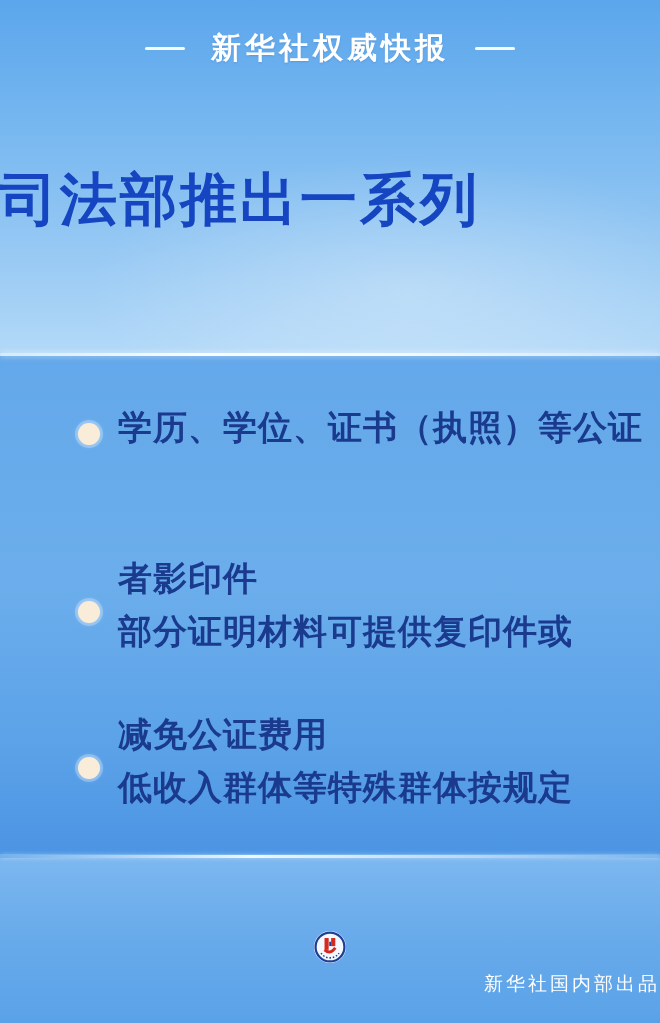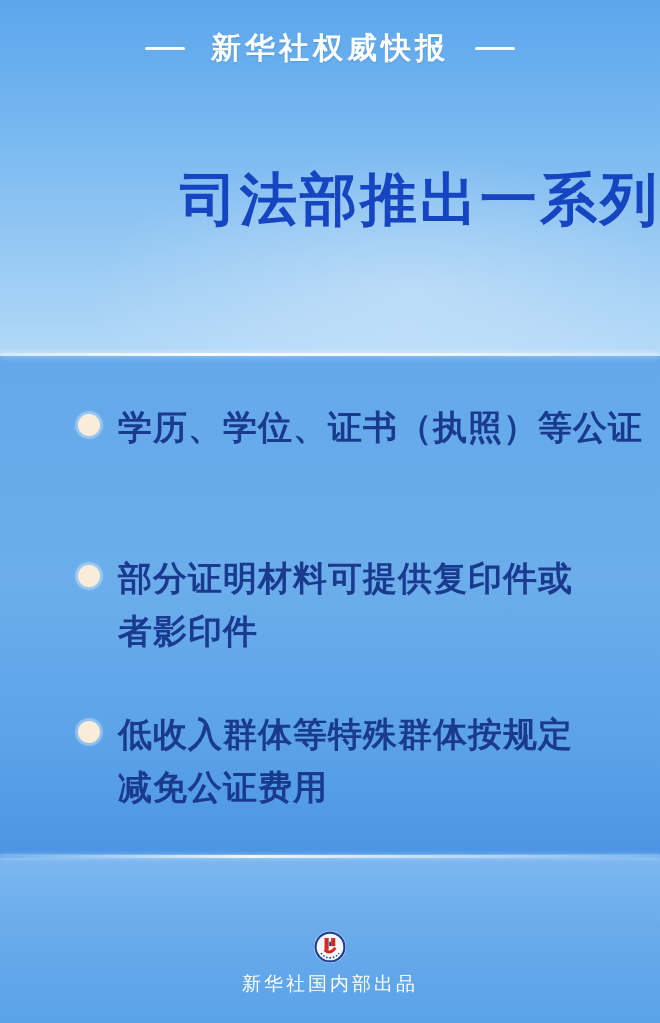--- a/index.html
+++ b/index.html
@@ -72,39 +72,39 @@
     line-height: 40px;
     text-shadow: 0 1px 2px rgba(40,90,160,0.25);
     white-space: nowrap;
   }
 
   
   .title {
     position: absolute;
     top: 165px; left: 0; width: 660px;
     margin: 0;
-    text-align: right;
+    text-align: left;
     z-index: 2;
   }
   .title-line {
     display: block;
     color: #1545c0;
     font-size: 57px;
     font-weight: 900;
     line-height: 69px;
     letter-spacing: 3px;
     white-space: nowrap;
   }
 
   
   .bullet {
     position: absolute;
     left: 78px; width: 520px;
     display: flex;
-    align-items: flex-start;
+    align-items: center;
     z-index: 2;
   }
   .bullet .dot {
     flex: 0 0 auto;
     width: 22px; height: 22px;
     margin-top: 13px;
     margin-right: 18px;
     border-radius: 50%;
     background: #f9edda;
     box-shadow: 0 0 0 3px rgba(255,255,255,0.25), 0 0 6px rgba(255,255,255,0.35);
@@ -126,21 +126,21 @@
   
   .logo {
     position: absolute;
     top: 930px; left: 313px;
     width: 34px; height: 34px;
     z-index: 2;
   }
   .credit {
     position: absolute;
     top: 972px; left: 0; width: 660px;
-    text-align: center;
+    text-align: right;
     color: #ffffff;
     font-size: 19px;
     font-weight: 500;
     letter-spacing: 3px;
     line-height: 24px;
     z-index: 2;
   }
 </style>
 </head>
 <body>
@@ -166,30 +166,30 @@
   <div class="bullet bullet-1">
     <span class="dot"></span>
     <p class="bullet-text">
       <span class="bullet-line">学历、学位、证书（执照）等公证</span>
     </p>
   </div>
 
   <div class="bullet bullet-2">
     <span class="dot"></span>
     <p class="bullet-text">
+      <span class="bullet-line">者影印件</span>
       <span class="bullet-line">部分证明材料可提供复印件或</span>
-      <span class="bullet-line">者影印件</span>
     </p>
   </div>
 
   <div class="bullet bullet-3">
     <span class="dot"></span>
     <p class="bullet-text">
+      <span class="bullet-line">减免公证费用</span>
       <span class="bullet-line">低收入群体等特殊群体按规定</span>
-      <span class="bullet-line">减免公证费用</span>
     </p>
   </div>
 
   <div class="divider divider-2"></div>
 
   <section class="band band-bottom"></section>
 
   <span class="logo">
     <svg width="34" height="34" viewBox="0 0 36 36" aria-hidden="true">
       <circle cx="18" cy="18" r="17" fill="#f4f8ff"></circle>

